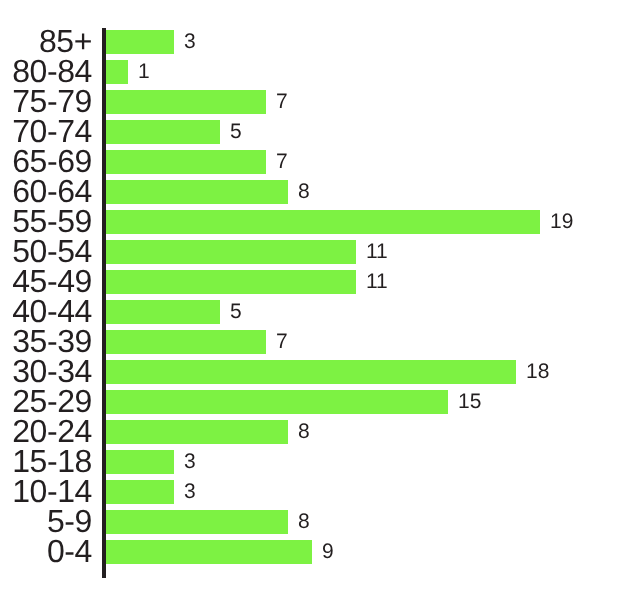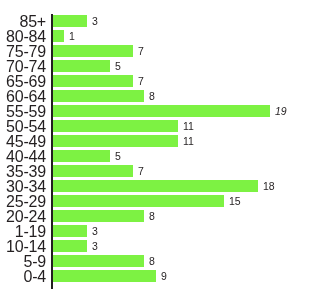--- a/index.html
+++ b/index.html
@@ -101,21 +101,21 @@
           <div class="val-label" style="left: 138px; color: rgb(35, 31, 32);">7</div>
         </div>
         <div class="bar-row" style="top: 75px;">
           <div class="cat-label" style="color: rgb(35, 31, 32);">60-64</div>
           <div class="bar" style="width: 91px; height: 12px; left: 53px; background: rgb(125, 242, 67);"></div>
           <div class="val-label" style="left: 149px; color: rgb(35, 31, 32);">8</div>
         </div>
         <div class="bar-row" style="top: 90px;">
           <div class="cat-label" style="color: rgb(35, 31, 32);">55-59</div>
           <div class="bar" style="width: 217px; height: 12px; left: 53px; background: rgb(125, 242, 67);"></div>
-          <div class="val-label" style="left: 275px; color: rgb(35, 31, 32); font-style: italic;">19</div>
+          <div class="val-label" style="left: 275px; color: rgb(35, 31, 32);">19</div>
         </div>
         <div class="bar-row" style="top: 105px;">
           <div class="cat-label" style="color: rgb(35, 31, 32);">50-54</div>
           <div class="bar" style="width: 125px; height: 12px; left: 53px; background: rgb(125, 242, 67);"></div>
           <div class="val-label" style="left: 183px; color: rgb(35, 31, 32);">11</div>
         </div>
         <div class="bar-row" style="top: 120px;">
           <div class="cat-label" style="color: rgb(35, 31, 32);">45-49</div>
           <div class="bar" style="width: 125px; height: 12px; left: 53px; background: rgb(125, 242, 67);"></div>
           <div class="val-label" style="left: 183px; color: rgb(35, 31, 32);">11</div>
@@ -139,21 +139,21 @@
           <div class="cat-label" style="color: rgb(35, 31, 32);">25-29</div>
           <div class="bar" style="width: 171px; height: 12px; left: 53px; background: rgb(125, 242, 67);"></div>
           <div class="val-label" style="left: 229px; color: rgb(35, 31, 32);">15</div>
         </div>
         <div class="bar-row" style="top: 195px;">
           <div class="cat-label" style="color: rgb(35, 31, 32);">20-24</div>
           <div class="bar" style="width: 91px; height: 12px; left: 53px; background: rgb(125, 242, 67);"></div>
           <div class="val-label" style="left: 149px; color: rgb(35, 31, 32);">8</div>
         </div>
         <div class="bar-row" style="top: 210px;">
-          <div class="cat-label" style="color: rgb(35, 31, 32);">1-19</div>
+          <div class="cat-label" style="color: rgb(35, 31, 32);">15-18</div>
           <div class="bar" style="width: 34px; height: 12px; left: 53px; background: rgb(125, 242, 67);"></div>
           <div class="val-label" style="left: 92px; color: rgb(35, 31, 32);">3</div>
         </div>
         <div class="bar-row" style="top: 225px;">
           <div class="cat-label" style="color: rgb(35, 31, 32);">10-14</div>
           <div class="bar" style="width: 34px; height: 12px; left: 53px; background: rgb(125, 242, 67);"></div>
           <div class="val-label" style="left: 92px; color: rgb(35, 31, 32);">3</div>
         </div>
         <div class="bar-row" style="top: 240px;">
           <div class="cat-label" style="color: rgb(35, 31, 32);">5-9</div>

